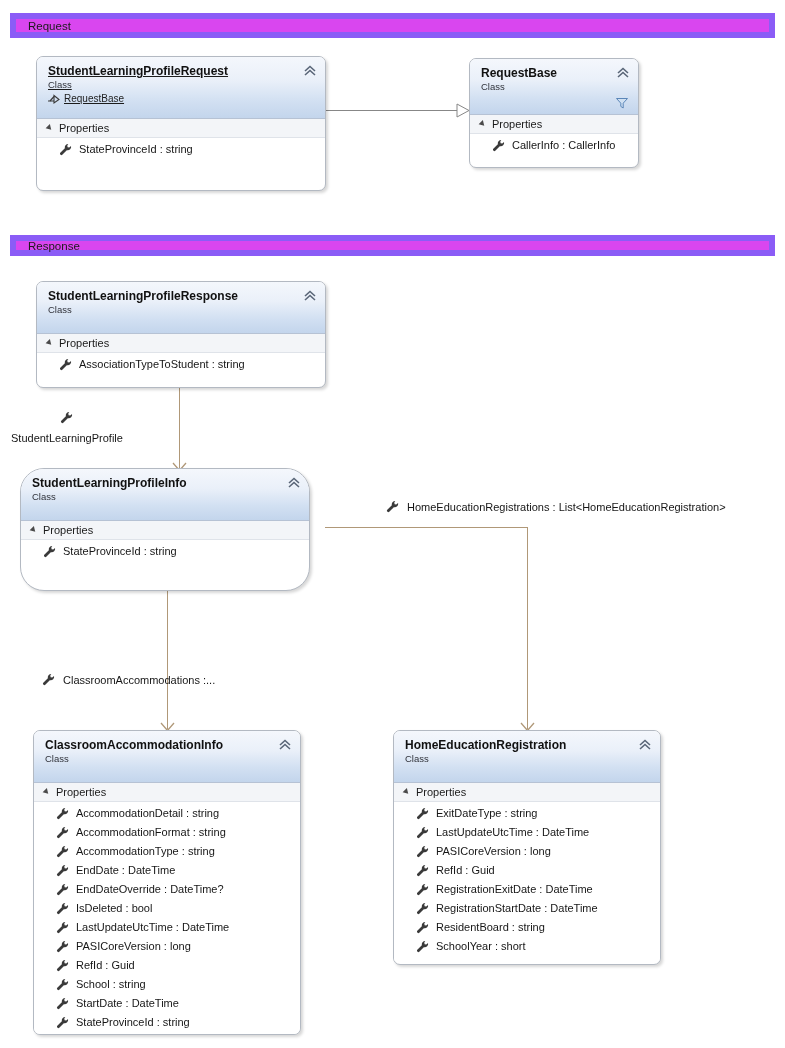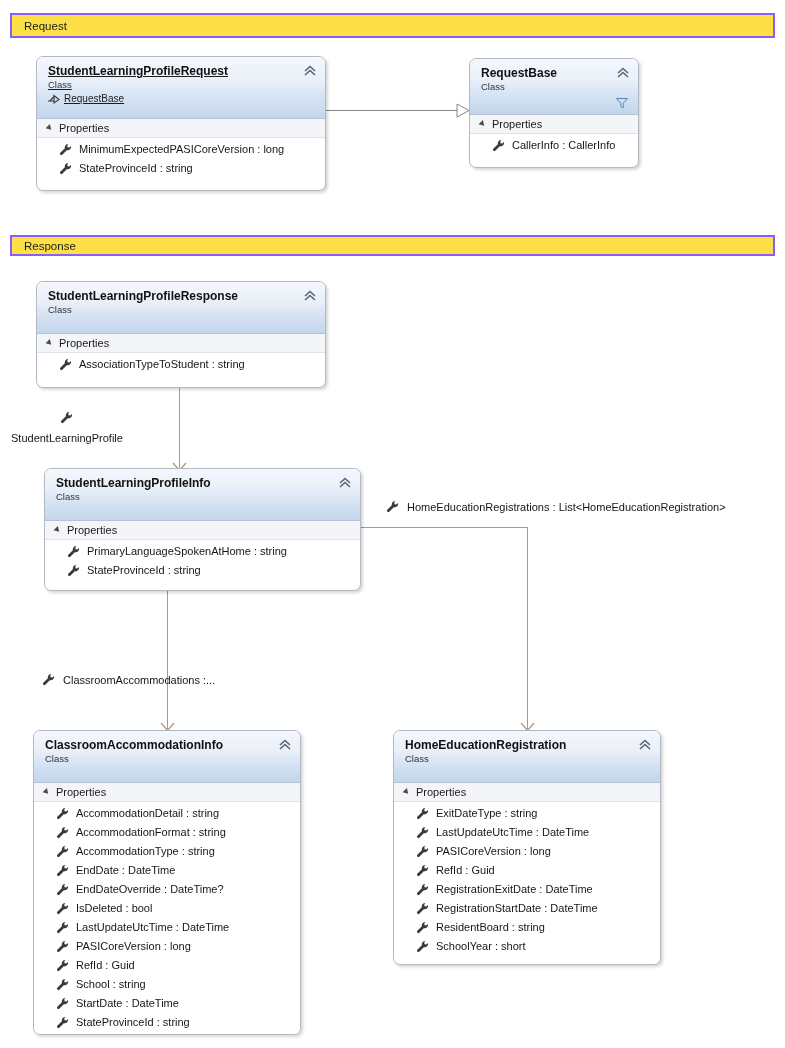--- a/index.html
+++ b/index.html
@@ -5,22 +5,22 @@
   html,body{margin:0;padding:0;background:#ffffff;}
   body{
     width:785px;height:1048px;position:relative;overflow:hidden;
     font-family:"Liberation Sans","DejaVu Sans",sans-serif;
     font-size:11.5px;color:#1c1c1c;
     -webkit-font-smoothing:antialiased;
   }
   
   .banner{
     position:absolute;
-    background:#fde047;
-    border:2px solid #8b5cf6;
+    background:#d946ef;
+    border:6px solid #8b5cf6;
     box-sizing:border-box;
     display:flex;align-items:center;
     padding-left:12px;
     font-size:11.5px;color:#1b1b1b;
   }
   
   .uml{
     position:absolute;box-sizing:border-box;
     border:1px solid #b3b9c2;
     border-radius:7px;
@@ -186,127 +186,111 @@
     <span class="tri"></span>
     <span>Properties</span>
   </div>
   <div class="members">
     <div class="member">
       <span class="wrench">
         <svg class="glyph" width="13" height="13" viewBox="0 0 16 16">
             <path d="M11.4 1.2a4.3 4.3 0 0 0-4.2 5.3L1.6 12.1a1.5 1.5 0 0 0 0 2.1l.3.3a1.5 1.5 0 0 0 2.1 0l5.6-5.6a4.3 4.3 0 0 0 5.2-5.3L12.6 5.6 10.6 5.2 10.2 3.2z" fill="#3a3a3a"></path>
           </svg>
       </span>
-      <span>MinimumExpectedPASICoreVersion : long</span>
+      <span>StateProvinceId : string</span>
     </div>
+  </div>
+</div>
+
+<div class="uml" style="left:469px;top:58px;width:170px;height:110px;">
+  <div class="uml-head" style="min-height:56px;">
+    <div class="uml-name">RequestBase</div>
+    <div class="uml-kind">Class</div>
+    <span class="collapse">
+      <svg class="glyph" width="14" height="14" viewBox="0 0 14 14">
+        <polyline points="2,7 7,2.5 12,7" fill="none" stroke="#5a6678" stroke-width="1.6"></polyline>
+        <polyline points="2,11 7,6.5 12,11" fill="none" stroke="#5a6678" stroke-width="1.6"></polyline>
+      </svg>
+    </span>
+    <span class="filtericon">
+      <svg class="glyph" width="14" height="14" viewBox="0 0 14 14">
+        <polygon points="1.5,2.5 12.5,2.5 8.2,7.2 8.2,12 5.8,10.4 5.8,7.2" fill="#cfe0f2" stroke="#5b86b8" stroke-width="1"></polygon>
+      </svg>
+    </span>
+  </div>
+  <div class="compartment">
+    <span class="tri"></span>
+    <span>Properties</span>
+  </div>
+  <div class="members">
+    <div class="member">
+      <span class="wrench">
+        <svg class="glyph" width="13" height="13" viewBox="0 0 16 16">
+            <path d="M11.4 1.2a4.3 4.3 0 0 0-4.2 5.3L1.6 12.1a1.5 1.5 0 0 0 0 2.1l.3.3a1.5 1.5 0 0 0 2.1 0l5.6-5.6a4.3 4.3 0 0 0 5.2-5.3L12.6 5.6 10.6 5.2 10.2 3.2z" fill="#3a3a3a"></path>
+          </svg>
+      </span>
+      <span>CallerInfo : CallerInfo</span>
+    </div>
+  </div>
+</div>
+
+<div class="uml" style="left:36px;top:273px;width:290px;height:107px;margin-top:8px;">
+  <div class="uml-head" style="min-height:52px;">
+    <div class="uml-name">StudentLearningProfileResponse</div>
+    <div class="uml-kind">Class</div>
+    <span class="collapse">
+      <svg class="glyph" width="14" height="14" viewBox="0 0 14 14">
+        <polyline points="2,7 7,2.5 12,7" fill="none" stroke="#5a6678" stroke-width="1.6"></polyline>
+        <polyline points="2,11 7,6.5 12,11" fill="none" stroke="#5a6678" stroke-width="1.6"></polyline>
+      </svg>
+    </span>
+  </div>
+  <div class="compartment">
+    <span class="tri"></span>
+    <span>Properties</span>
+  </div>
+  <div class="members">
+    <div class="member">
+      <span class="wrench">
+        <svg class="glyph" width="13" height="13" viewBox="0 0 16 16">
+            <path d="M11.4 1.2a4.3 4.3 0 0 0-4.2 5.3L1.6 12.1a1.5 1.5 0 0 0 0 2.1l.3.3a1.5 1.5 0 0 0 2.1 0l5.6-5.6a4.3 4.3 0 0 0 5.2-5.3L12.6 5.6 10.6 5.2 10.2 3.2z" fill="#3a3a3a"></path>
+          </svg>
+      </span>
+      <span>AssociationTypeToStudent : string</span>
+    </div>
+  </div>
+</div>
+
+<div class="uml" style="left:20px;top:468px;width:290px;height:123px;border-radius:24px;">
+  <div class="uml-head" style="min-height:52px;">
+    <div class="uml-name">StudentLearningProfileInfo</div>
+    <div class="uml-kind">Class</div>
+    <span class="collapse">
+      <svg class="glyph" width="14" height="14" viewBox="0 0 14 14">
+        <polyline points="2,7 7,2.5 12,7" fill="none" stroke="#5a6678" stroke-width="1.6"></polyline>
+        <polyline points="2,11 7,6.5 12,11" fill="none" stroke="#5a6678" stroke-width="1.6"></polyline>
+      </svg>
+    </span>
+  </div>
+  <div class="compartment">
+    <span class="tri"></span>
+    <span>Properties</span>
+  </div>
+  <div class="members">
     <div class="member">
       <span class="wrench">
         <svg class="glyph" width="13" height="13" viewBox="0 0 16 16">
             <path d="M11.4 1.2a4.3 4.3 0 0 0-4.2 5.3L1.6 12.1a1.5 1.5 0 0 0 0 2.1l.3.3a1.5 1.5 0 0 0 2.1 0l5.6-5.6a4.3 4.3 0 0 0 5.2-5.3L12.6 5.6 10.6 5.2 10.2 3.2z" fill="#3a3a3a"></path>
           </svg>
       </span>
       <span>StateProvinceId : string</span>
     </div>
   </div>
 </div>
 
-<div class="uml" style="left:469px;top:58px;width:170px;height:110px;">
-  <div class="uml-head" style="min-height:56px;">
-    <div class="uml-name">RequestBase</div>
-    <div class="uml-kind">Class</div>
-    <span class="collapse">
-      <svg class="glyph" width="14" height="14" viewBox="0 0 14 14">
-        <polyline points="2,7 7,2.5 12,7" fill="none" stroke="#5a6678" stroke-width="1.6"></polyline>
-        <polyline points="2,11 7,6.5 12,11" fill="none" stroke="#5a6678" stroke-width="1.6"></polyline>
-      </svg>
-    </span>
-    <span class="filtericon">
-      <svg class="glyph" width="14" height="14" viewBox="0 0 14 14">
-        <polygon points="1.5,2.5 12.5,2.5 8.2,7.2 8.2,12 5.8,10.4 5.8,7.2" fill="#cfe0f2" stroke="#5b86b8" stroke-width="1"></polygon>
-      </svg>
-    </span>
-  </div>
-  <div class="compartment">
-    <span class="tri"></span>
-    <span>Properties</span>
-  </div>
-  <div class="members">
-    <div class="member">
-      <span class="wrench">
-        <svg class="glyph" width="13" height="13" viewBox="0 0 16 16">
-            <path d="M11.4 1.2a4.3 4.3 0 0 0-4.2 5.3L1.6 12.1a1.5 1.5 0 0 0 0 2.1l.3.3a1.5 1.5 0 0 0 2.1 0l5.6-5.6a4.3 4.3 0 0 0 5.2-5.3L12.6 5.6 10.6 5.2 10.2 3.2z" fill="#3a3a3a"></path>
-          </svg>
-      </span>
-      <span>CallerInfo : CallerInfo</span>
-    </div>
-  </div>
-</div>
-
-<div class="uml" style="left:36px;top:273px;width:290px;height:107px;margin-top:8px;">
-  <div class="uml-head" style="min-height:52px;">
-    <div class="uml-name">StudentLearningProfileResponse</div>
-    <div class="uml-kind">Class</div>
-    <span class="collapse">
-      <svg class="glyph" width="14" height="14" viewBox="0 0 14 14">
-        <polyline points="2,7 7,2.5 12,7" fill="none" stroke="#5a6678" stroke-width="1.6"></polyline>
-        <polyline points="2,11 7,6.5 12,11" fill="none" stroke="#5a6678" stroke-width="1.6"></polyline>
-      </svg>
-    </span>
-  </div>
-  <div class="compartment">
-    <span class="tri"></span>
-    <span>Properties</span>
-  </div>
-  <div class="members">
-    <div class="member">
-      <span class="wrench">
-        <svg class="glyph" width="13" height="13" viewBox="0 0 16 16">
-            <path d="M11.4 1.2a4.3 4.3 0 0 0-4.2 5.3L1.6 12.1a1.5 1.5 0 0 0 0 2.1l.3.3a1.5 1.5 0 0 0 2.1 0l5.6-5.6a4.3 4.3 0 0 0 5.2-5.3L12.6 5.6 10.6 5.2 10.2 3.2z" fill="#3a3a3a"></path>
-          </svg>
-      </span>
-      <span>AssociationTypeToStudent : string</span>
-    </div>
-  </div>
-</div>
-
-<div class="uml" style="left:44px;top:468px;width:317px;height:123px;">
-  <div class="uml-head" style="min-height:52px;">
-    <div class="uml-name">StudentLearningProfileInfo</div>
-    <div class="uml-kind">Class</div>
-    <span class="collapse">
-      <svg class="glyph" width="14" height="14" viewBox="0 0 14 14">
-        <polyline points="2,7 7,2.5 12,7" fill="none" stroke="#5a6678" stroke-width="1.6"></polyline>
-        <polyline points="2,11 7,6.5 12,11" fill="none" stroke="#5a6678" stroke-width="1.6"></polyline>
-      </svg>
-    </span>
-  </div>
-  <div class="compartment">
-    <span class="tri"></span>
-    <span>Properties</span>
-  </div>
-  <div class="members">
-    <div class="member">
-      <span class="wrench">
-        <svg class="glyph" width="13" height="13" viewBox="0 0 16 16">
-            <path d="M11.4 1.2a4.3 4.3 0 0 0-4.2 5.3L1.6 12.1a1.5 1.5 0 0 0 0 2.1l.3.3a1.5 1.5 0 0 0 2.1 0l5.6-5.6a4.3 4.3 0 0 0 5.2-5.3L12.6 5.6 10.6 5.2 10.2 3.2z" fill="#3a3a3a"></path>
-          </svg>
-      </span>
-      <span>PrimaryLanguageSpokenAtHome : string</span>
-    </div>
-    <div class="member">
-      <span class="wrench">
-        <svg class="glyph" width="13" height="13" viewBox="0 0 16 16">
-            <path d="M11.4 1.2a4.3 4.3 0 0 0-4.2 5.3L1.6 12.1a1.5 1.5 0 0 0 0 2.1l.3.3a1.5 1.5 0 0 0 2.1 0l5.6-5.6a4.3 4.3 0 0 0 5.2-5.3L12.6 5.6 10.6 5.2 10.2 3.2z" fill="#3a3a3a"></path>
-          </svg>
-      </span>
-      <span>StateProvinceId : string</span>
-    </div>
-  </div>
-</div>
-
 <div class="uml" style="left:33px;top:730px;width:268px;height:305px;">
   <div class="uml-head" style="min-height:52px;">
     <div class="uml-name">ClassroomAccommodationInfo</div>
     <div class="uml-kind">Class</div>
     <span class="collapse">
       <svg class="glyph" width="14" height="14" viewBox="0 0 14 14">
         <polyline points="2,7 7,2.5 12,7" fill="none" stroke="#5a6678" stroke-width="1.6"></polyline>
         <polyline points="2,11 7,6.5 12,11" fill="none" stroke="#5a6678" stroke-width="1.6"></polyline>
       </svg>
     </span>

